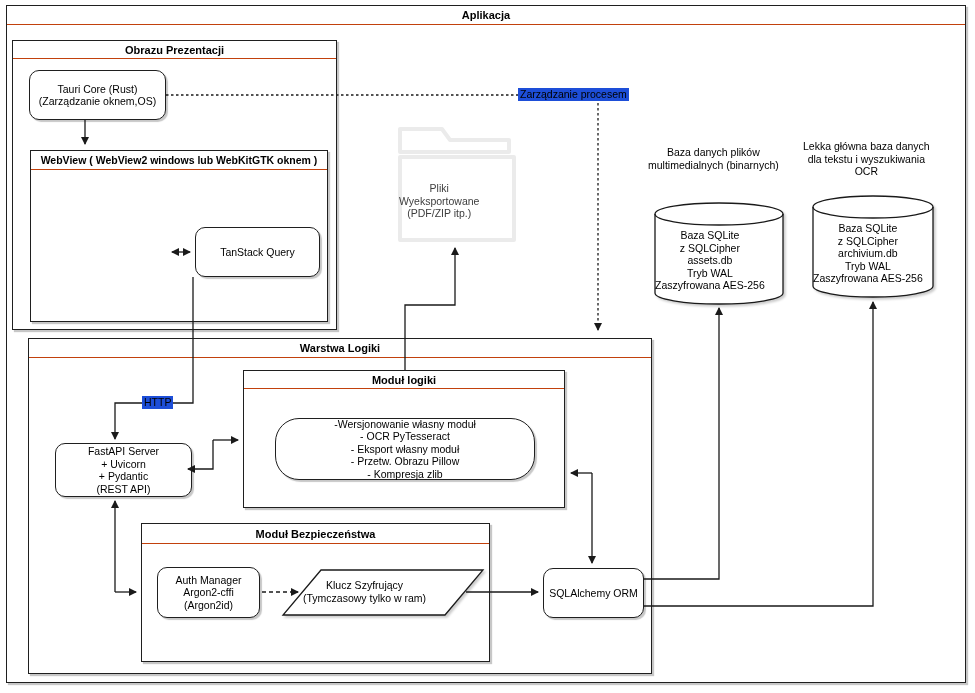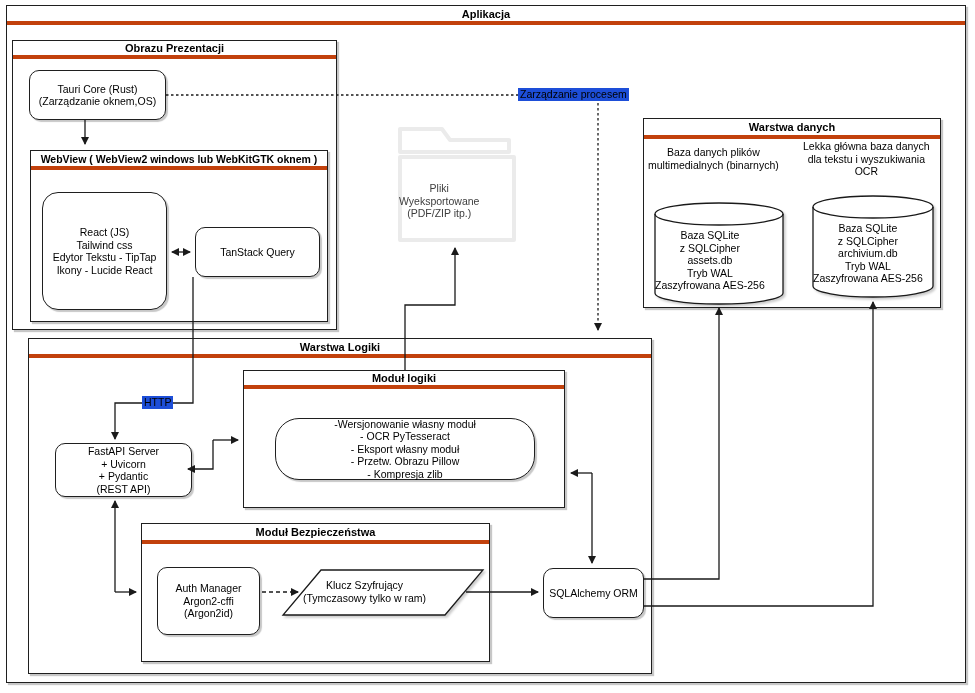--- a/index.html
+++ b/index.html
@@ -1,20 +1,20 @@
 <!DOCTYPE html>
 <html><head>
 <meta charset="utf-8">
 <style>
   html,body{margin:0;padding:0;background:#ffffff;}
   #canvas{position:relative;width:975px;height:693px;background:#fff;overflow:hidden;
           font-family:"Liberation Sans",sans-serif;color:#000;}
   .box{position:absolute;border:1px solid #1f1f1f;background:#fff;
        box-shadow:2px 2px 1px rgba(0,0,0,0.22);box-sizing:border-box;}
-  .hdr{border-bottom:4px solid #c2410c;font-weight:bold;font-size:11px;
+  .hdr{border-bottom:1px solid #c2410c;font-weight:bold;font-size:11px;
        display:flex;align-items:center;justify-content:center;text-align:left;
        white-space:pre-line;box-sizing:border-box;}
   .rbox{position:absolute;border:1px solid #1f1f1f;background:#fff;border-radius:10px;
         display:flex;align-items:center;justify-content:center;text-align:center;
         font-size:10.5px;line-height:12.5px;box-shadow:2px 2px 1px rgba(0,0,0,0.22);
         box-sizing:border-box;}
   .txt{white-space:pre-line;}
   .fl{position:absolute;display:flex;align-items:flex-start;justify-content:flex-start;
       text-align:center;font-size:10.5px;line-height:12.5px;}
   .lbl{position:absolute;background:#1d4ed8;font-size:10.5px;line-height:13px;padding:0 2px;
@@ -38,44 +38,35 @@
 
   <div class="rbox" style="left:29px;top:70px;width:137px;height:50px;">
     <span class="txt">Tauri Core (Rust)
 (Zarządzanie oknem,OS)</span>
   </div>
 
   <div class="box" style="left:30px;top:150px;width:298px;height:172px;">
     <div class="hdr" style="height:19px;font-size:10.5px;">WebView ( WebView2 windows  lub WebKitGTK oknem )</div>
   </div>
 
-  <div class="rbox" style="left:42px;top:192px;width:125px;height:118px;border-radius:16px;">
-    <span class="txt">React (JS)
-Tailwind css
-Edytor Tekstu - TipTap
-Ikony - Lucide React</span>
-  </div>
 
   <div class="rbox" style="left:195px;top:227px;width:125px;height:50px;">
     <span class="txt">TanStack Query</span>
   </div>
 
   <svg class="shape" style="left:397px;top:126px;" width="120" height="118" viewBox="0 0 120 118">
     <path d="M3,3 L45,3 L53,14 L112,14 L112,26 L3,26 Z" fill="none" stroke="#ebebeb" stroke-width="4" stroke-linejoin="round"></path>
     <rect x="3" y="31" width="114" height="83" fill="none" stroke="#ebebeb" stroke-width="4" stroke-linejoin="round"></rect>
   </svg>
   <div class="fl" style="left:399px;top:182px;width:115px;color:#3d3d3d;">
     <span class="txt">Pliki
 Wyeksportowane
 (PDF/ZIP itp.)</span>
   </div>
 
-  <div class="box" style="left:643px;top:118px;width:298px;height:190px;">
-    <div class="hdr" style="height:20px;">Warstwa danych</div>
-  </div>
 
   <div class="fl" style="left:648px;top:146px;width:144px;">
     <span class="txt">Baza danych plików
 multimedialnych  (binarnych)</span>
   </div>
   <div class="fl" style="left:803px;top:140px;width:140px;">
     <span class="txt">Lekka główna baza danych
 dla tekstu i wyszukiwania
 OCR</span>
   </div>
@@ -123,21 +114,21 @@
     <span class="txt">FastAPI Server
 + Uvicorn
 + Pydantic
 (REST API)</span>
   </div>
 
   <div class="box" style="left:141px;top:523px;width:349px;height:139px;">
     <div class="hdr" style="height:20px;">Moduł Bezpieczeństwa</div>
   </div>
 
-  <div class="rbox" style="left:157px;top:567px;width:103px;height:68px;">
+  <div class="rbox" style="left:157px;top:567px;width:103px;height:51px;">
     <span class="txt">Auth Manager
 Argon2-cffi
 (Argon2id)</span>
   </div>
 
   <svg class="shape cylshadow" style="left:281px;top:568px;" width="204" height="49" viewBox="0 0 204 49">
     <polygon points="40,2 202,2 164,47 2,47" fill="#fff" stroke="#1a1a1a" stroke-width="1.3"></polygon>
   </svg>
   <div class="fl" style="left:303px;top:579px;width:160px;">
     <span class="txt">Klucz Szyfrujący

